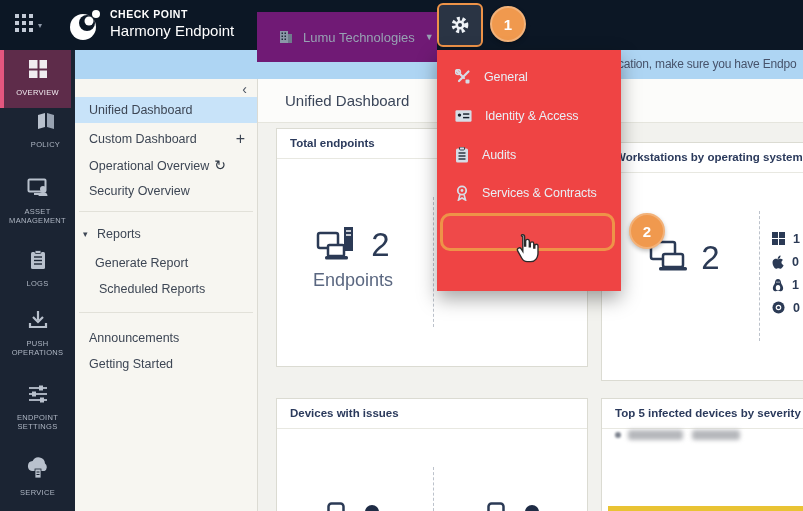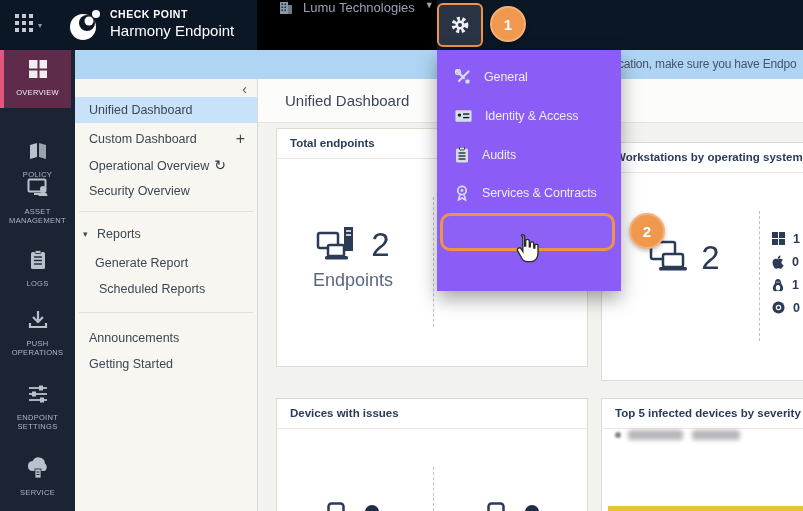--- a/index.html
+++ b/index.html
@@ -8,38 +8,38 @@
   .abs{position:absolute;}
 
   
   #topbar{left:0;top:0;width:803px;height:50px;background:#0c1725;z-index:5;}
   #waffle{left:15px;top:14px;display:flex;align-items:center;gap:4px;cursor:pointer;}
   #waffle .caret{color:#8e98a8;font-size:8px;}
   #logo{left:68px;top:8px;}
   #brand{left:110px;top:8px;color:#fff;}
   #brand .l1{font-size:10.5px;font-weight:bold;letter-spacing:.5px;}
   #brand .l2{font-size:15px;margin-top:2px;}
-  #orgpanel{left:257px;top:0;width:180px;height:50px;background:#000000;display:flex;align-items:flex-start;cursor:pointer;}
+  #orgpanel{left:257px;top:12px;width:180px;height:50px;background:#701a75;display:flex;align-items:center;cursor:pointer;}
   #orgpanel .org-label{color:#97a2b3;font-size:13px;margin-left:9px;}
   #orgpanel .caret{color:#97a2b3;font-size:9px;margin-left:10px;}
   #orgpanel svg{margin-left:21px;}
   #gearbox{left:437px;top:3px;width:46px;height:44px;box-sizing:border-box;background:#2a3444;
            border:2px solid #ee9348;border-radius:6px;display:flex;align-items:center;justify-content:center;cursor:pointer;}
   .callout{width:36px;height:36px;box-sizing:border-box;border-radius:50%;background:#f0994e;border:2px solid #f3b279;
            color:#fff;font-weight:bold;font-size:15px;display:flex;align-items:center;justify-content:center;
            box-shadow:0 2px 4px rgba(0,0,0,.25);}
   #callout1{left:490px;top:6px;z-index:6;}
 
   
   #leftnav{left:0;top:50px;width:75px;height:461px;background:#1b2433;z-index:4;}
   .navitem{position:absolute;width:75px;text-align:center;color:#aeb6c3;cursor:pointer;}
   .navitem .nlabel{font-size:7.5px;letter-spacing:.3px;line-height:9px;margin-top:5px;}
   .navitem svg{display:inline-block;}
   #nav-overview{top:0;height:58px;width:71px;background:#5e2c4a;border-left:4px solid #e4567f;color:#f3eef2;padding-top:9px;box-sizing:border-box;height:58px;}
-  #nav-policy{top:92px;}
+  #nav-policy{top:62px;padding-left:8px;}
   #nav-asset{top:128px;}
   #nav-logs{top:200px;}
   #nav-push{top:260px;}
   #nav-endpoint{top:334px;}
   #nav-service{top:407px;}
 
   
   #banner{left:75px;top:50px;width:728px;height:29px;background:#aed5f3;z-index:1;}
   #banner .btext{position:absolute;left:543px;top:0;line-height:29px;font-size:12px;letter-spacing:-.2px;color:#47536b;white-space:nowrap;}
 
@@ -98,21 +98,21 @@
   .partblob{position:absolute;top:3px;left:38px;width:14px;height:16px;border-radius:7px;background:#1f2c45;}
 
   
   .blurrow{position:absolute;left:13px;top:29px;height:14px;}
   .blurdot{position:absolute;left:0;top:4px;width:6px;height:6px;border-radius:3px;background:#7d838e;filter:blur(1px);}
   .blurbar1{position:absolute;left:13px;top:2px;width:55px;height:10px;background:#b5b7bb;border-radius:3px;filter:blur(2px);}
   .blurbar2{position:absolute;left:77px;top:2px;width:48px;height:10px;background:#b5b7bb;border-radius:3px;filter:blur(2px);}
   #sevbar{position:absolute;left:6px;top:107px;width:250px;height:7px;background:#e9c333;}
 
   
-  #menu{left:437px;top:50px;width:184px;height:241px;background:#8b5cf6;z-index:10;box-shadow:0 8px 18px rgba(0,0,0,.35);}
+  #menu{left:437px;top:50px;width:184px;height:241px;background:#ef4444;z-index:10;box-shadow:0 8px 18px rgba(0,0,0,.35);}
   .mrow{position:absolute;left:0;width:100%;height:26px;display:flex;align-items:center;padding-left:18px;box-sizing:border-box;gap:13px;cursor:pointer;}
   .mrow .mlabel{font-size:12.5px;letter-spacing:-.1px;color:#e9eef5;white-space:nowrap;}
   #m-general{top:14px;} #m-identity{top:53px;} #m-audits{top:92px;}
   #m-services{top:130px;} #m-apikeys{top:169px;} #m-event{top:208px;}
   #apikeys-highlight{position:absolute;left:3px;top:163px;width:175px;height:38px;box-sizing:border-box;
                      border:3px solid #ee9348;border-radius:10px;background:rgba(255,255,255,0.03);pointer-events:none;}
   #callout2{left:629px;top:213px;z-index:12;}
   #handcursor{left:512px;top:233px;z-index:12;pointer-events:none;}
 </style>
 </head>

